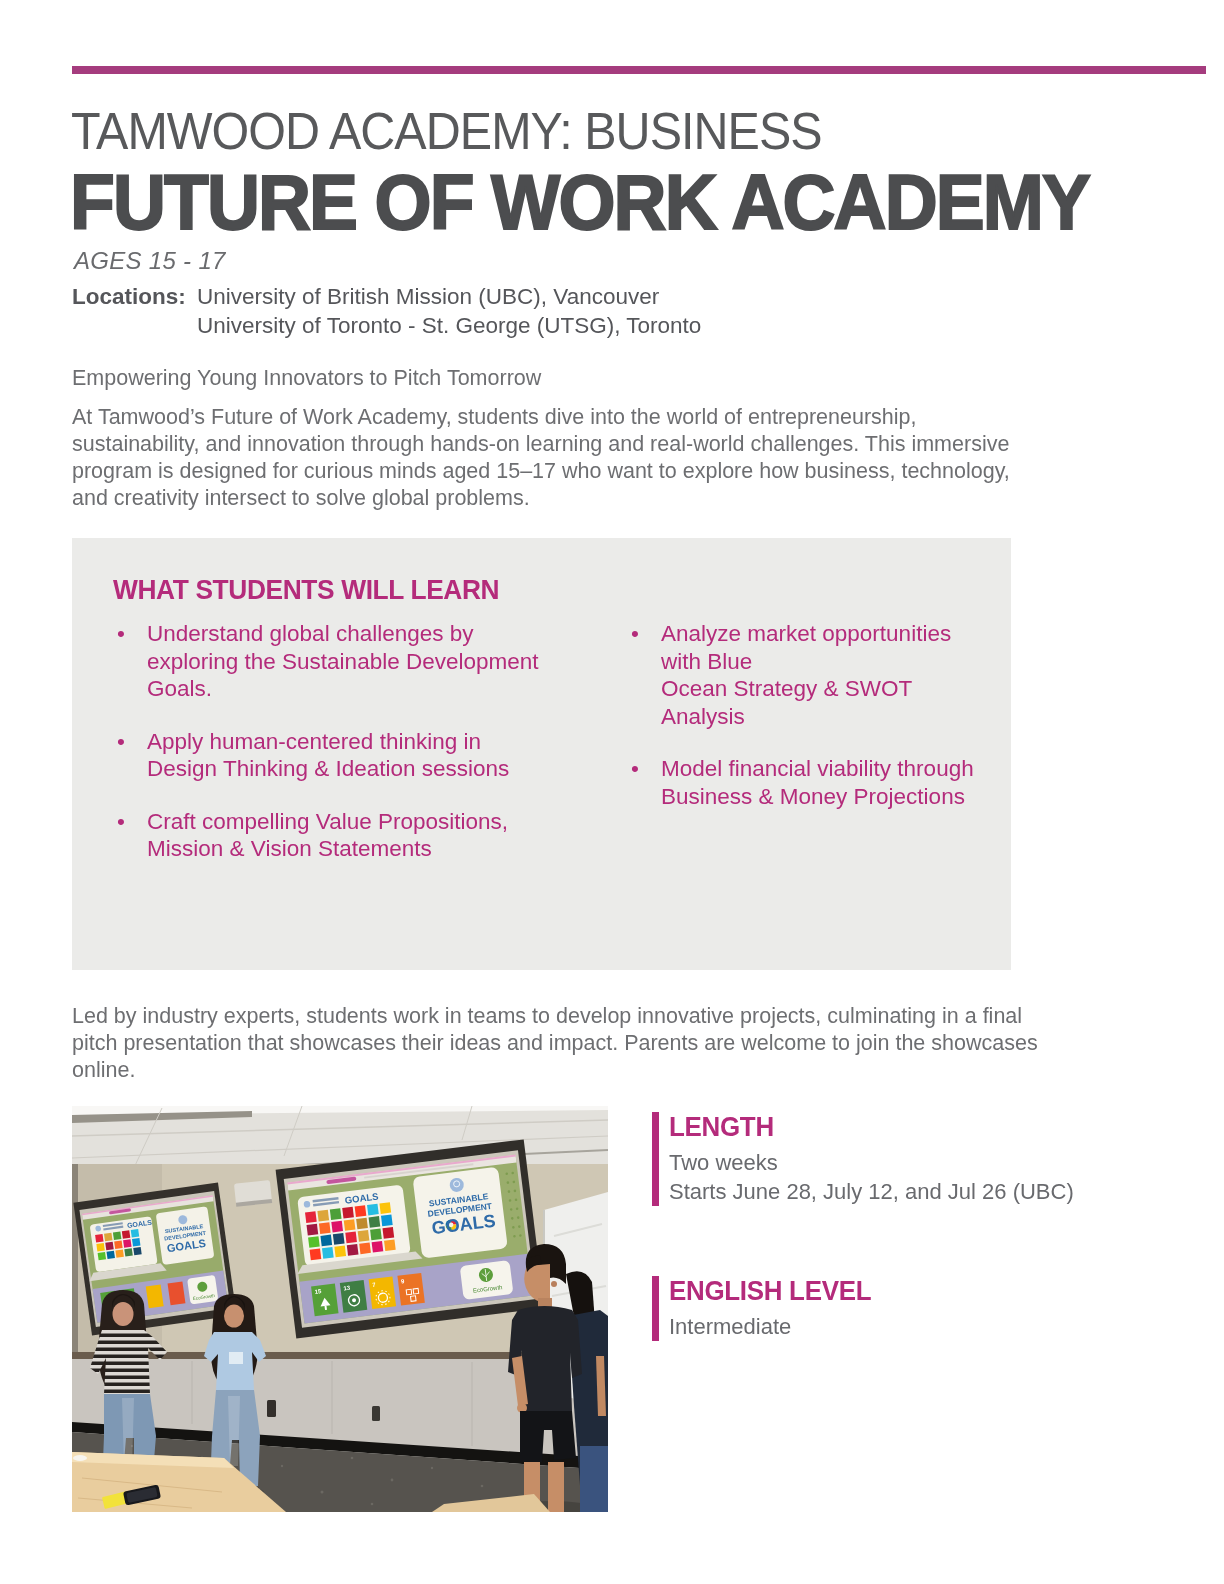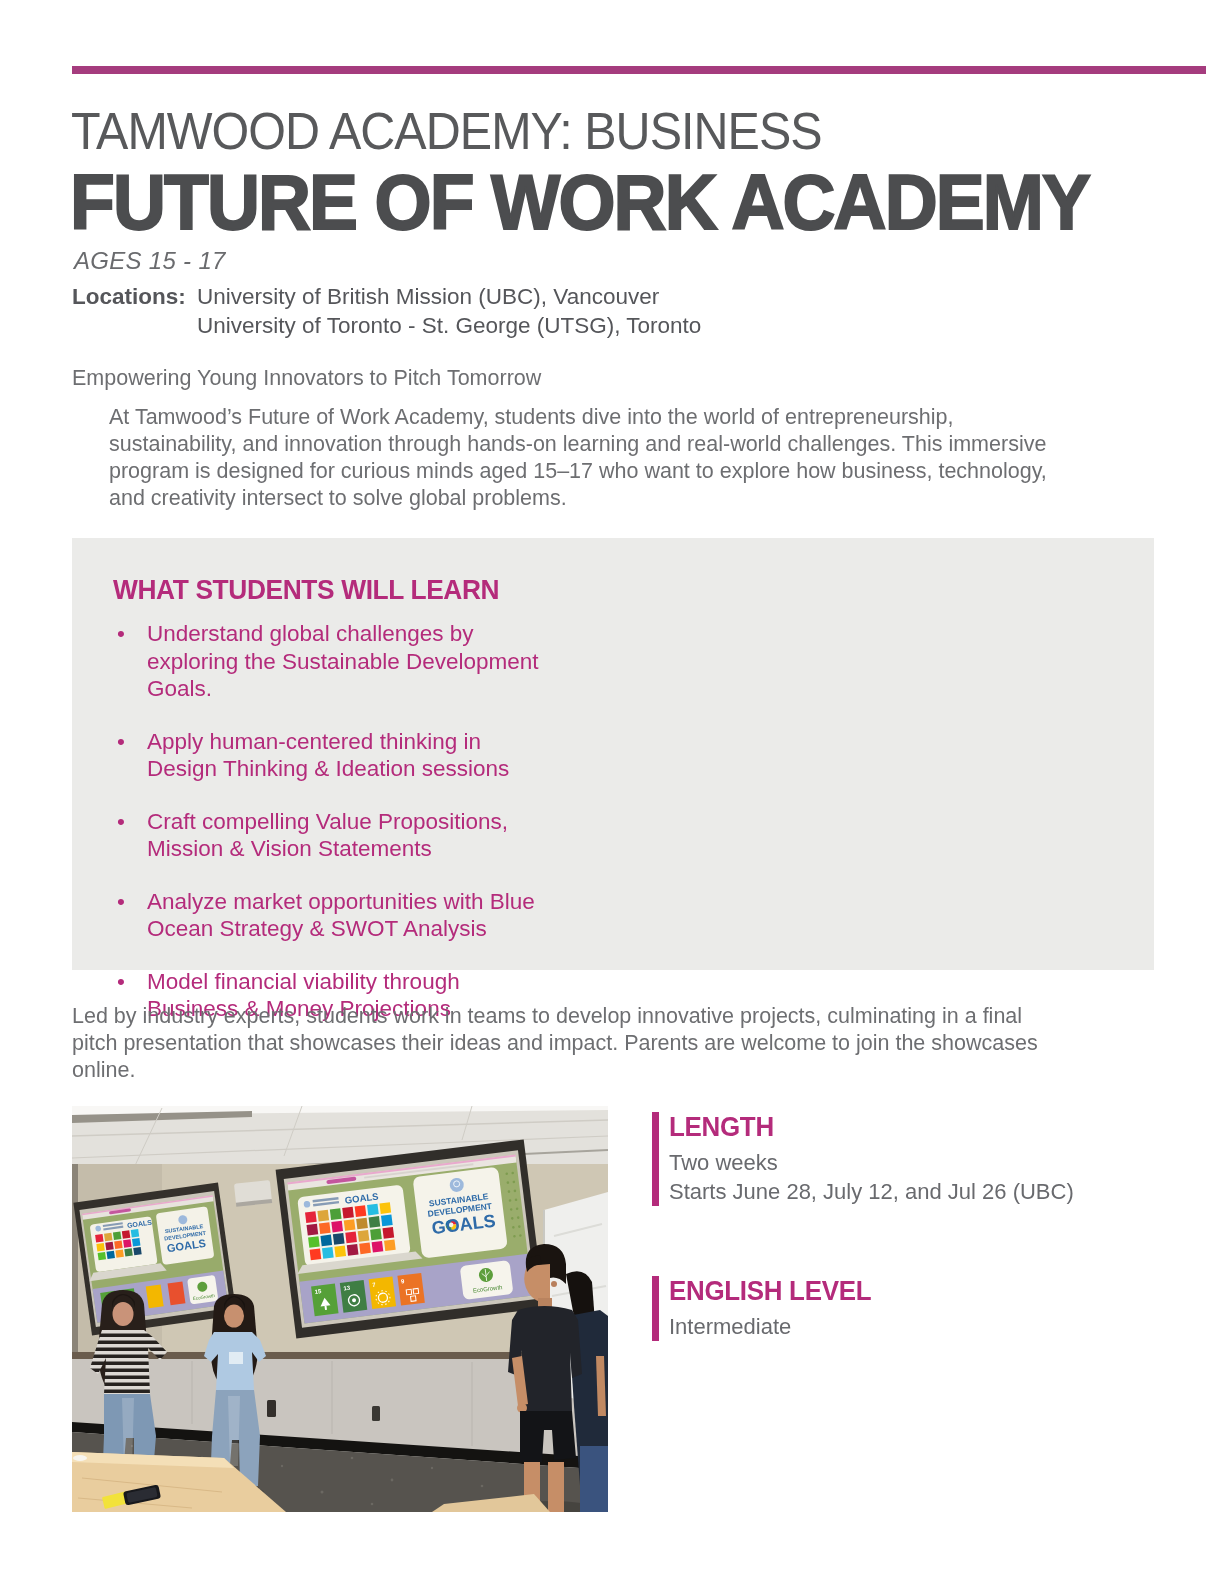--- a/index.html
+++ b/index.html
@@ -19,28 +19,28 @@
     position:absolute;left:70px;top:157px;margin:0;font-size:78px;font-weight:700;
     color:var(--title-ink);-webkit-text-stroke:2px var(--title-ink);
     letter-spacing:-2px;white-space:nowrap;transform:scaleX(0.94);transform-origin:left top;
   }
   .ages{position:absolute;left:74px;top:247px;font-style:italic;font-size:24px;color:#6A6B6E;letter-spacing:0.3px;}
   .locations{position:absolute;left:72px;top:283px;font-size:22.5px;color:#55565A;line-height:28.5px;}
   .loc-label{font-weight:700;display:inline-block;width:125px;}
   .loc-indent{padding-left:125px;}
   .tagline{position:absolute;left:72px;top:366px;font-size:21.5px;color:var(--body-gray);}
   .para{position:absolute;margin:0;font-size:21.5px;line-height:27px;color:var(--body-gray);white-space:pre-line;}
-  .intro{left:72px;top:404px;width:1100px;margin-left:37px;}
+  .intro{left:72px;top:404px;width:1100px;}
   .outro{left:72px;top:1003px;width:1100px;}
-  .learn-box{position:absolute;left:72px;top:538px;width:1082px;height:432px;background:var(--box-bg);}
+  .learn-box{position:absolute;left:72px;top:538px;width:939px;height:432px;background:var(--box-bg);}
   .learn-heading{
     margin:36px 0 0 41px;font-size:28px;font-weight:700;color:var(--accent);
     letter-spacing:-0.4px;transform:scaleX(0.94);transform-origin:left top;white-space:nowrap;
   }
-  .learn-cols{display:flex;margin-top:14px;padding-left:41px;padding-right:23px;flex-direction:column;}
+  .learn-cols{display:flex;margin-top:14px;padding-left:41px;padding-right:23px;}
   ul.learn{list-style:none;margin:0;padding:0;color:var(--accent);font-size:22.5px;line-height:27.5px;}
   ul.learn.left{width:514px;flex:0 0 auto;}
   ul.learn.right{flex:1;}
   ul.learn li{position:relative;padding-left:34px;margin-bottom:25px;white-space:pre-line;}
   ul.learn li::before{content:"\2022";position:absolute;left:4px;top:0;}
   .photo{position:absolute;left:72px;top:1106px;width:536px;height:406px;margin:0;overflow:hidden;background:#DDDBD6;}
   .photo svg{display:block;}
   .info{position:absolute;left:652px;border-left:7px solid var(--accent);padding-left:10px;}
   .info-length{top:1112px;}
   .info-level{top:1276px;}

